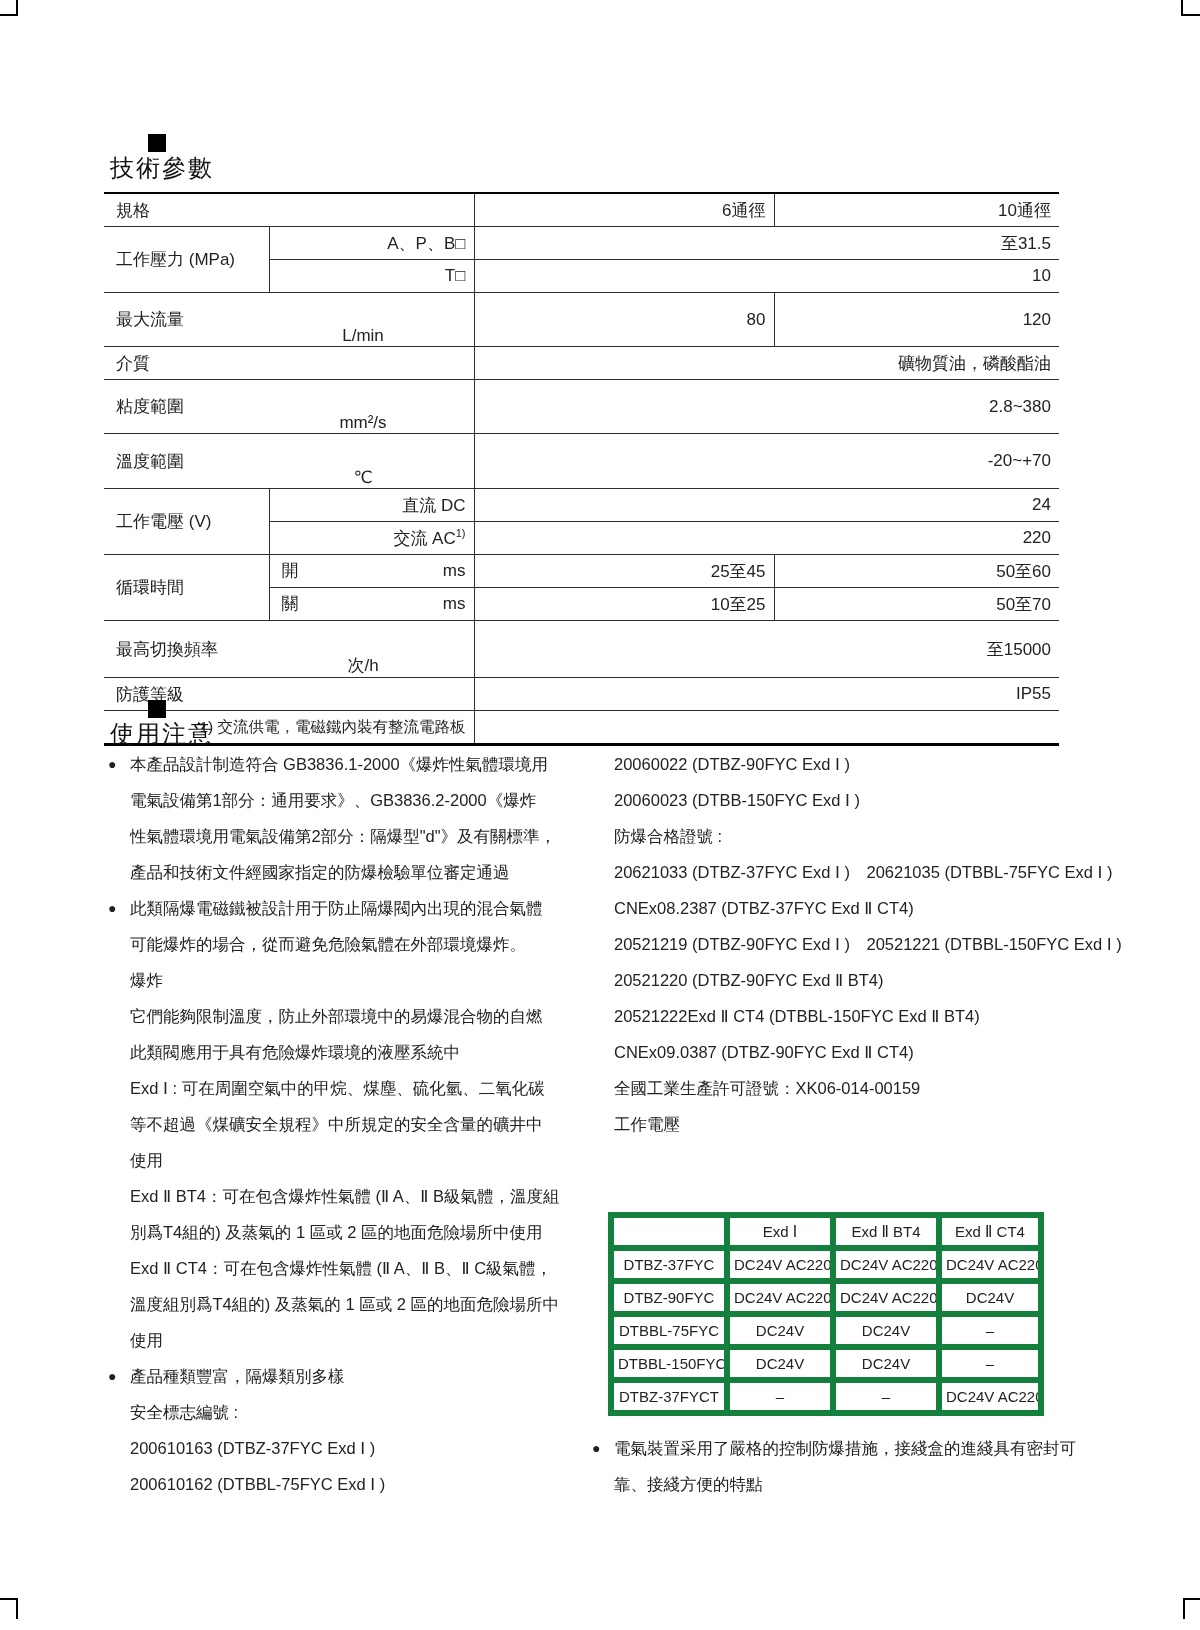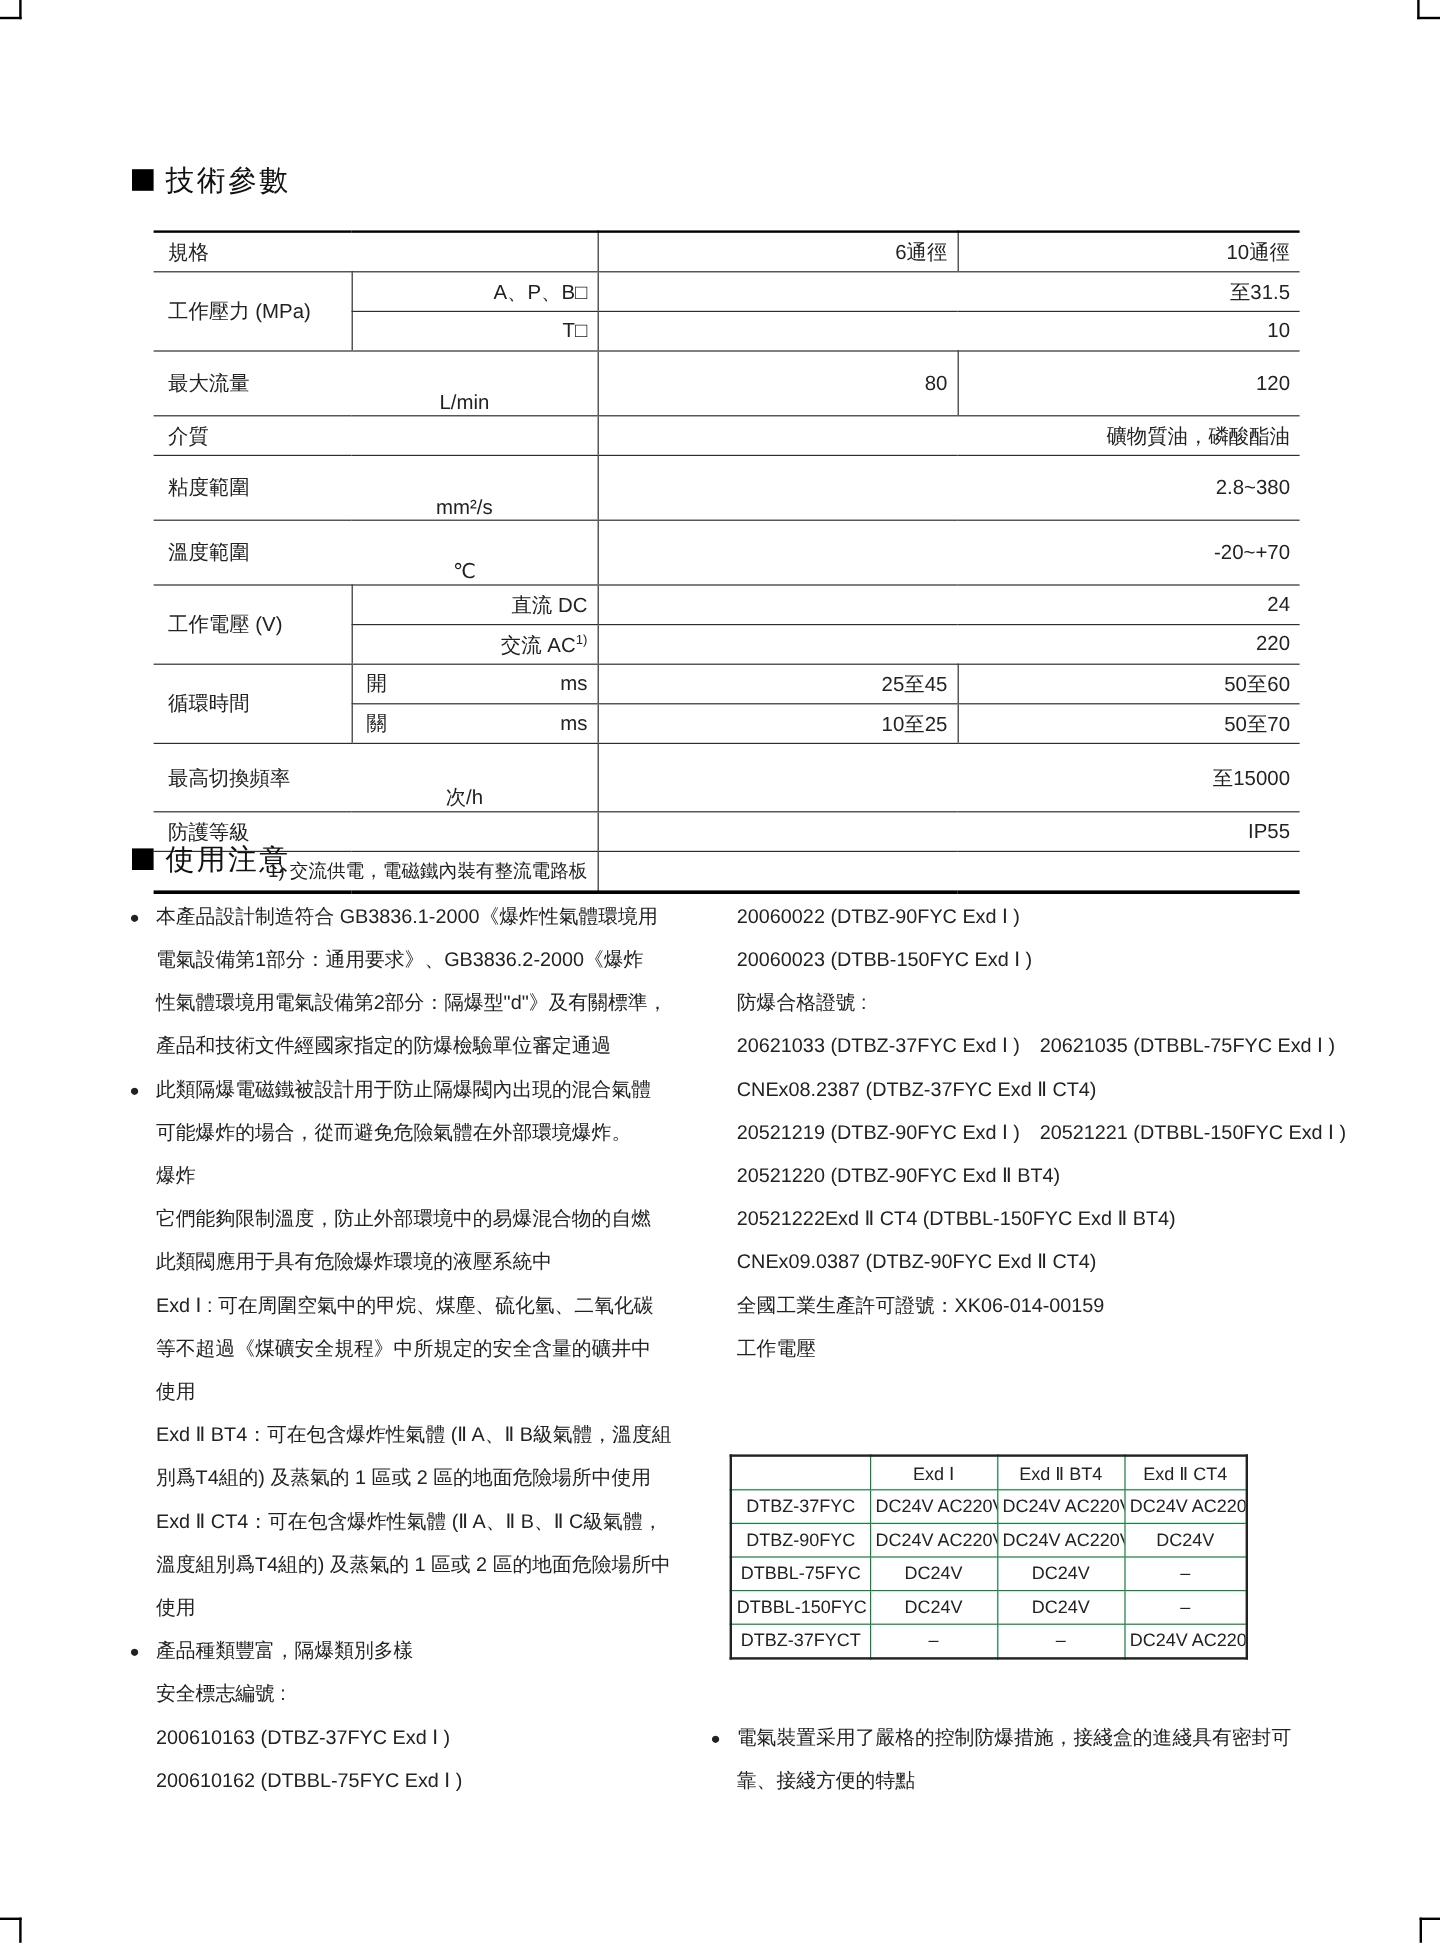--- a/index.html
+++ b/index.html
@@ -9,26 +9,26 @@
     overflow:hidden;
   }
   
   .crop{position:absolute;}
   .crop.tl{left:0;top:0;width:16px;height:14px;border-right:2px solid #000;border-bottom:2px solid #000;}
   .crop.tr{left:1181px;top:0;width:17px;height:14px;border-left:2px solid #000;border-bottom:2px solid #000;}
   .crop.bl{left:0;top:1598px;width:16px;height:19px;border-right:2px solid #000;border-top:2px solid #000;}
   .crop.br{left:1183px;top:1598px;width:15px;height:19px;border-left:2px solid #000;border-top:2px solid #000;}
 
   
-  .sec-title{position:absolute;left:110px;display:flex;align-items:center;font-size:24px;letter-spacing:2px;color:#111;}
+  .sec-title{position:absolute;left:110px;display:flex;align-items:center;font-size:24px;letter-spacing:2px;color:#111;flex-direction:column;}
   .sec-title .sq{width:18px;height:18px;background:#000;margin-right:10px;flex:0 0 auto;}
 
   
   table.tech{
-    position:absolute;left:128px;top:192px;width:955px;
+    position:absolute;left:104px;top:192px;width:955px;
     border-collapse:collapse;table-layout:fixed;
     border-top:2px solid #000;border-bottom:3px solid #000;
     font-size:17px;color:#222;
   }
   table.tech td{
     border-bottom:1px solid #2e2e2e;height:32px;padding:0 8px;
     vertical-align:middle;text-align:right;white-space:nowrap;overflow:hidden;
   }
   table.tech td.lab{text-align:left;padding-left:12px;}
   table.tech td.bl{border-left:1px solid #2e2e2e;}
@@ -44,21 +44,21 @@
   .col{position:absolute;width:500px;}
   .ln{position:relative;height:36px;line-height:36px;padding-left:22px;font-size:16.5px;white-space:pre;color:#222;}
   .ln .blt{position:absolute;left:0;top:0;font-size:14px;}
 
   
   table.volt{
     position:absolute;left:608px;top:1212px;width:430px;
     border-collapse:collapse;table-layout:fixed;
     border:2px solid #222;font-size:15px;color:#222;
   }
-  table.volt td{border:1px solid #15803d;height:27px;text-align:center;padding:0 4px;white-space:nowrap;overflow:hidden;}
+  table.volt td{border:6px solid #15803d;height:27px;text-align:center;padding:0 4px;white-space:nowrap;overflow:hidden;}
 </style>
 </head>
 <body>
 
 <div class="crop tl"></div>
 <div class="crop tr"></div>
 <div class="crop bl"></div>
 <div class="crop br"></div>
 
 <div class="sec-title" style="top:134px;">

